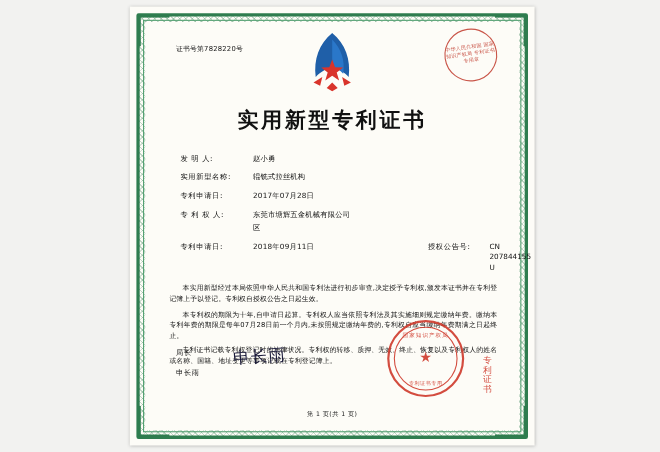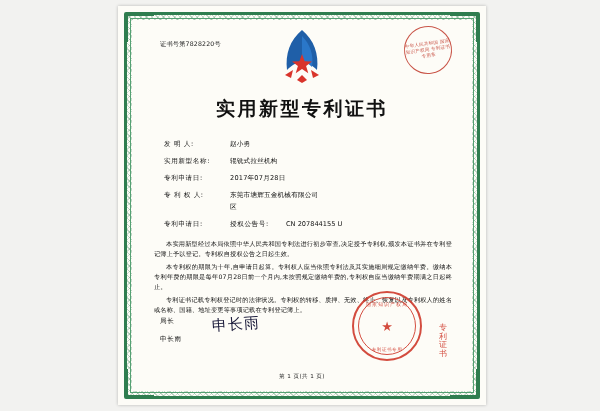--- a/index.html
+++ b/index.html
@@ -170,20 +170,21 @@
     flex: 1 1 auto;
     letter-spacing: .2px;
     word-break: break-all;
   }
   .field-row.split .field-value { flex: 0 0 auto; width: 118px; }
   .field-row.split .field-label2 {
     flex: 0 0 auto;
     width: 56px;
     letter-spacing: .6px;
     white-space: nowrap;
+    margin-left: 41px;
   }
   .field-row.split .field-value2 { flex: 1 1 auto; }
   .cont-line {
     padding-left: 66px;
     font-size: 6.6px;
     margin-top: -5px;
     margin-bottom: 7.5px;
     color: #111;
   }
 
@@ -356,20 +357,21 @@
 
         <div class="field-row">
           <div class="field-label">专 利 权 人:</div>
           <div class="field-value">东莞市塘辉五金机械有限公司</div>
         </div>
 
         <div class="cont-line">区</div>
 
         <div class="field-row split">
           <div class="field-label">专利申请日:</div>
+          <div class="field-value">2018年09月11日</div>
           <div class="field-label2">授权公告号:</div>
           <div class="field-value2">CN 207844155 U</div>
         </div>
       </div>
 
       <div class="paragraphs">
         <p>本实用新型经过本局依照中华人民共和国专利法进行初步审查,决定授予专利权,颁发本证书并在专利登记簿上予以登记。专利权自授权公告之日起生效。</p>
         <p>本专利权的期限为十年,自申请日起算。专利权人应当依照专利法及其实施细则规定缴纳年费。缴纳本专利年费的期限是每年07月28日前一个月内,未按照规定缴纳年费的,专利权自应当缴纳年费期满之日起终止。</p>
         <p>专利证书记载专利权登记时的法律状况。专利权的转移、质押、无效、终止、恢复以及专利权人的姓名或名称、国籍、地址变更等事项记载在专利登记簿上。</p>
       </div>

